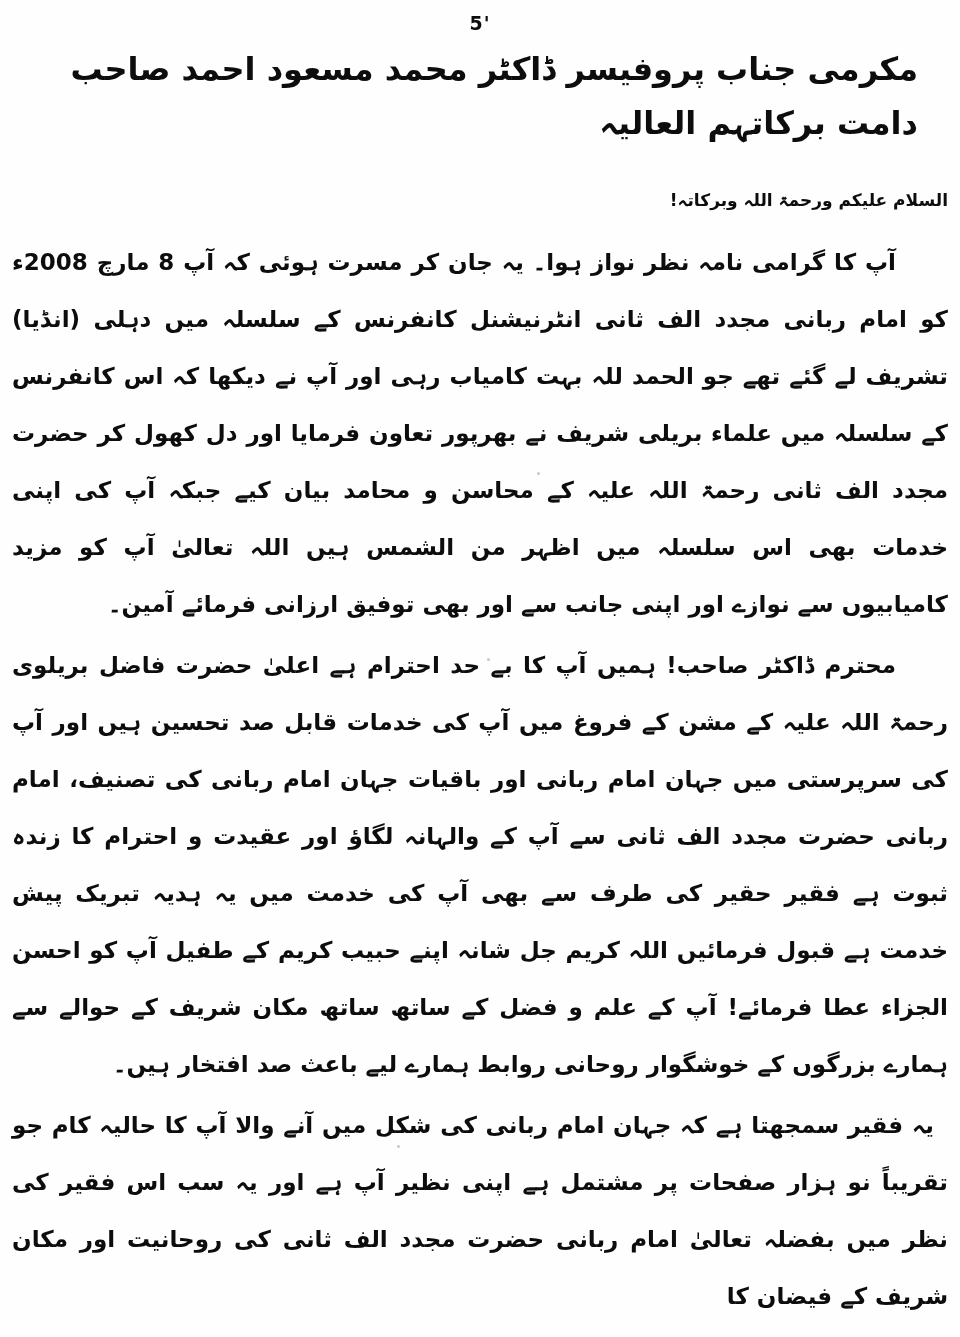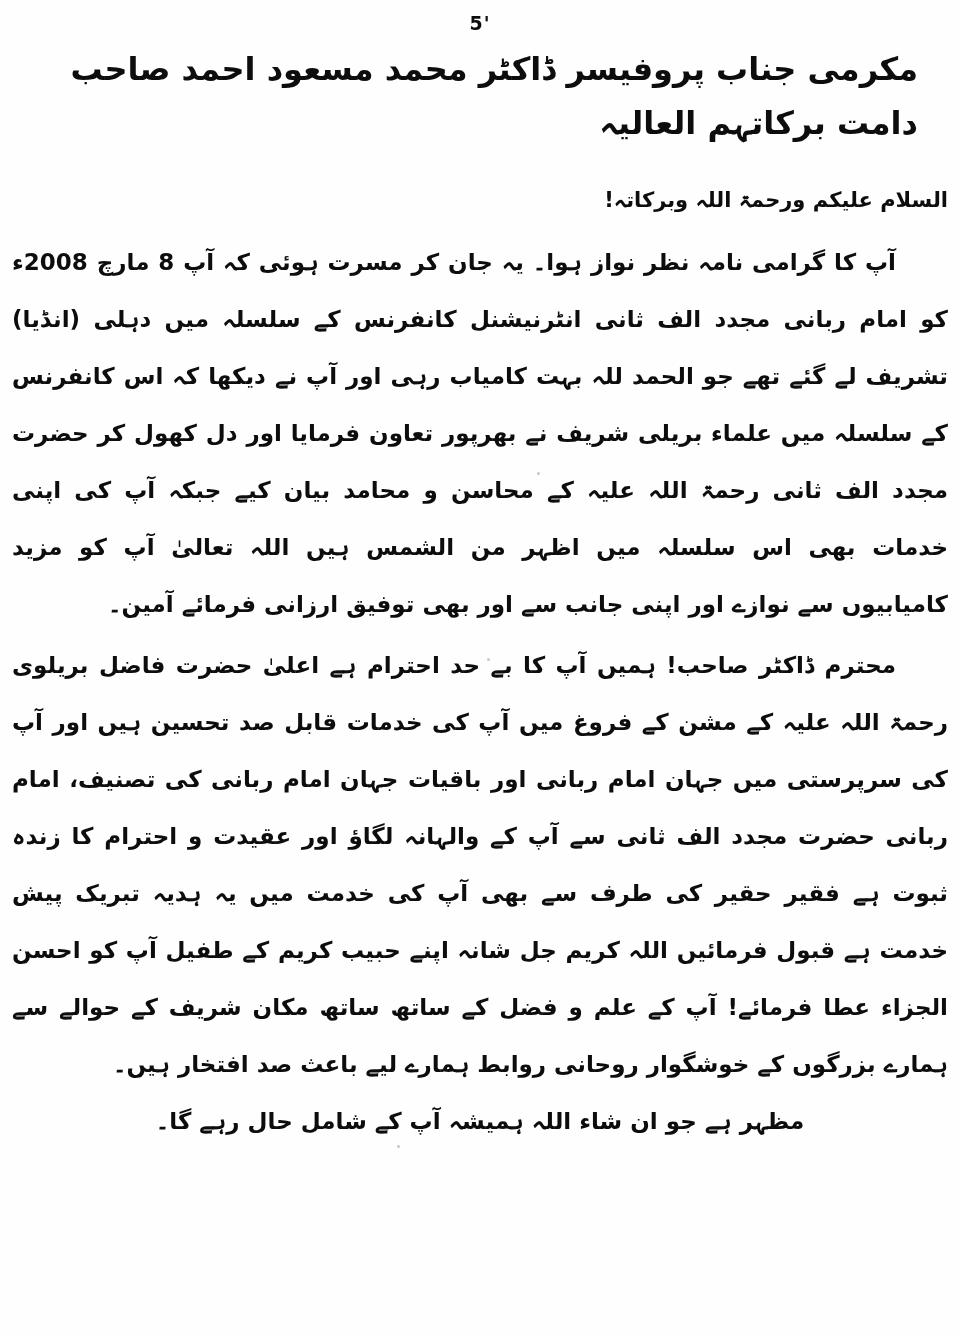--- a/index.html
+++ b/index.html
@@ -31,21 +31,21 @@
   }
   .heading {
     text-align: right;
     font-size: 32px;
     line-height: 54px;
     margin: 6px 30px 0 30px;
     font-weight: 700;
   }
   .salutation {
     text-align: right;
-    font-size: 21px;
+    font-size: 17px;
     margin-top: 34px;
     line-height: 32px;
   }
   p.body-para {
     font-size: 23px;
     line-height: 57px;
     text-align: justify;
     margin: 18px 0 0 0;
   }
   p.body-para.tight { margin-top: 4px; }
@@ -75,20 +75,21 @@
   <div class="page-number">'5</div>
 
   <h1 class="heading">مکرمی جناب پروفیسر ڈاکٹر محمد مسعود احمد صاحب دامت برکاتہم العالیہ</h1>
 
   <div class="salutation">السلام علیکم ورحمۃ اللہ وبرکاتہ!</div>
 
   <p class="body-para indent-lg">آپ کا گرامی نامہ نظر نواز ہوا۔ یہ جان کر مسرت ہوئی کہ آپ 8 مارچ 2008ء کو امام ربانی مجدد الف ثانی انٹرنیشنل کانفرنس کے سلسلہ میں دہلی (انڈیا) تشریف لے گئے تھے جو الحمد للہ بہت کامیاب رہی اور آپ نے دیکھا کہ اس کانفرنس کے سلسلہ میں علماء بریلی شریف نے بھرپور تعاون فرمایا اور دل کھول کر حضرت مجدد الف ثانی رحمۃ اللہ علیہ کے محاسن و محامد بیان کیے جبکہ آپ کی اپنی خدمات بھی اس سلسلہ میں اظہر من الشمس ہیں اللہ تعالیٰ آپ کو مزید کامیابیوں سے نوازے اور اپنی جانب سے اور بھی توفیق ارزانی فرمائے آمین۔</p>
 
   <p class="body-para tight indent-lg">محترم ڈاکٹر صاحب! ہمیں آپ کا بے حد احترام ہے اعلیٰ حضرت فاضل بریلوی رحمۃ اللہ علیہ کے مشن کے فروغ میں آپ کی خدمات قابل صد تحسین ہیں اور آپ کی سرپرستی میں جہان امام ربانی اور باقیات جہان امام ربانی کی تصنیف، امام ربانی حضرت مجدد الف ثانی سے آپ کے والہانہ لگاؤ اور عقیدت و احترام کا زندہ ثبوت ہے فقیر حقیر کی طرف سے بھی آپ کی خدمت میں یہ ہدیہ تبریک پیش خدمت ہے قبول فرمائیں اللہ کریم جل شانہ اپنے حبیب کریم کے طفیل آپ کو احسن الجزاء عطا فرمائے! آپ کے علم و فضل کے ساتھ ساتھ مکان شریف کے حوالے سے ہمارے بزرگوں کے خوشگوار روحانی روابط ہمارے لیے باعث صد افتخار ہیں۔</p>
 
+  <p class="body-para tight indent-sm">یہ فقیر سمجھتا ہے کہ جہان امام ربانی کی شکل میں آنے والا آپ کا حالیہ کام جو تقریباً نو ہزار صفحات پر مشتمل ہے اپنی نظیر آپ ہے اور یہ سب اس فقیر کی نظر میں بفضلہ تعالیٰ امام ربانی حضرت مجدد الف ثانی کی روحانیت اور مکان شریف کے فیضان کا</p>
 
   <p class="centered-line">مظہر ہے جو ان شاء اللہ ہمیشہ آپ کے شامل حال رہے گا۔</p>
 
   <span class="speck" style="top:472px; right:420px;"></span>
   <span class="speck" style="top:658px; right:470px;"></span>
   <span class="speck" style="top:1145px; right:560px;"></span>
 
 </div>
 
 </body></html>

